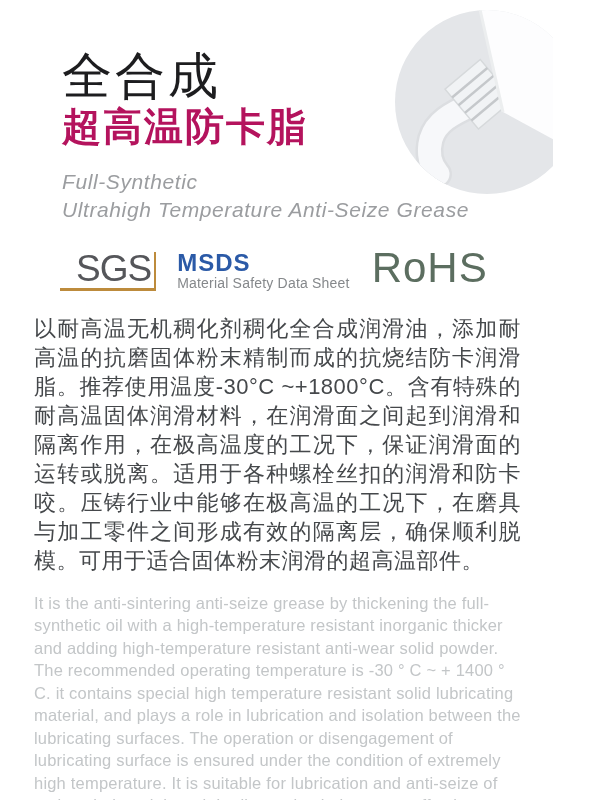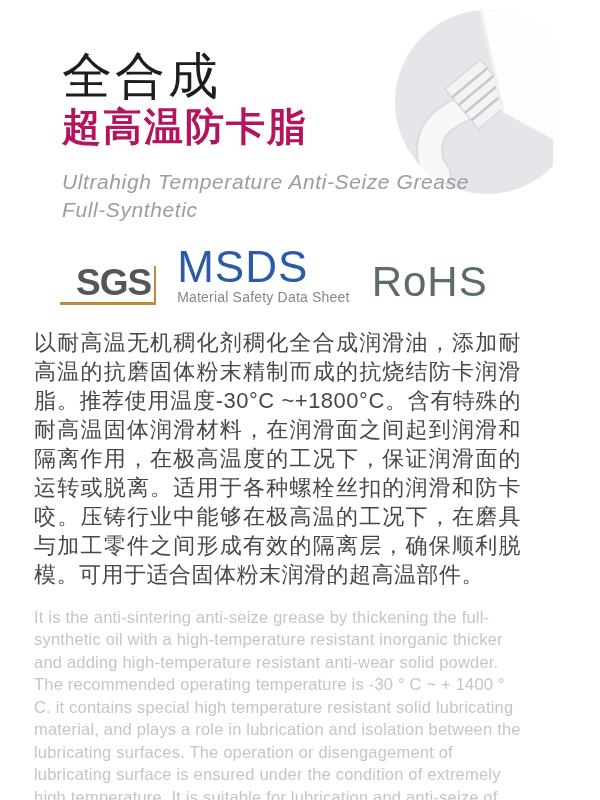--- a/index.html
+++ b/index.html
@@ -66,29 +66,29 @@
   }
   .sgs::after {
     content: "";
     position: absolute;
     left: 0; right: 5px; top: 3px; bottom: 3px;
     border-bottom: 3px solid var(--sgs-orange, #bd8b3c);
     border-right: 2px solid var(--sgs-orange, #bd8b3c);
   }
   .sgs-label {
     font-size: 37px;
-    font-weight: 700;
+    font-weight: 400;
     letter-spacing: -1px;
     color: var(--sgs-gray, #55565a);
     line-height: 0.95;
   }
   .msds { margin-left: 16px; text-align: left; padding-bottom: 3px; }
   .msds-label {
-    font-size: 44px;
-    font-weight: 400;
+    font-size: 24px;
+    font-weight: 700;
     letter-spacing: 1px;
     line-height: 0.88;
     color: var(--msds-blue, #2b5aa7);
   }
   .msds-sub {
     margin-top: 2px;
     font-size: 14px;
     letter-spacing: 0.2px;
     color: #85888b;
     white-space: nowrap;
@@ -144,22 +144,22 @@
 
       <path d="M82,-14 L200,-14 L200,152 L108,102 Z" fill="#fdfdfe"></path>
       <path d="M82,-14 L108,102" stroke="#eceeef" stroke-width="3" fill="none"></path>
     </svg>
   </div>
 
   <div class="hero">
     <h1 class="title-cn">全合成</h1>
     <h2 class="title-hl">超高温防卡脂</h2>
     <div class="subtitle">
+      <div>Full-Synthetic</div>
       <div>Ultrahigh Temperature Anti-Seize Grease</div>
-      <div>Full-Synthetic</div>
     </div>
   </div>
 
   <div class="certs">
     <div class="sgs">
       <span class="sgs-label">SGS</span>
     </div>
     <div class="msds">
       <div class="msds-label">MSDS</div>
       <div class="msds-sub">Material Safety Data Sheet</div>

